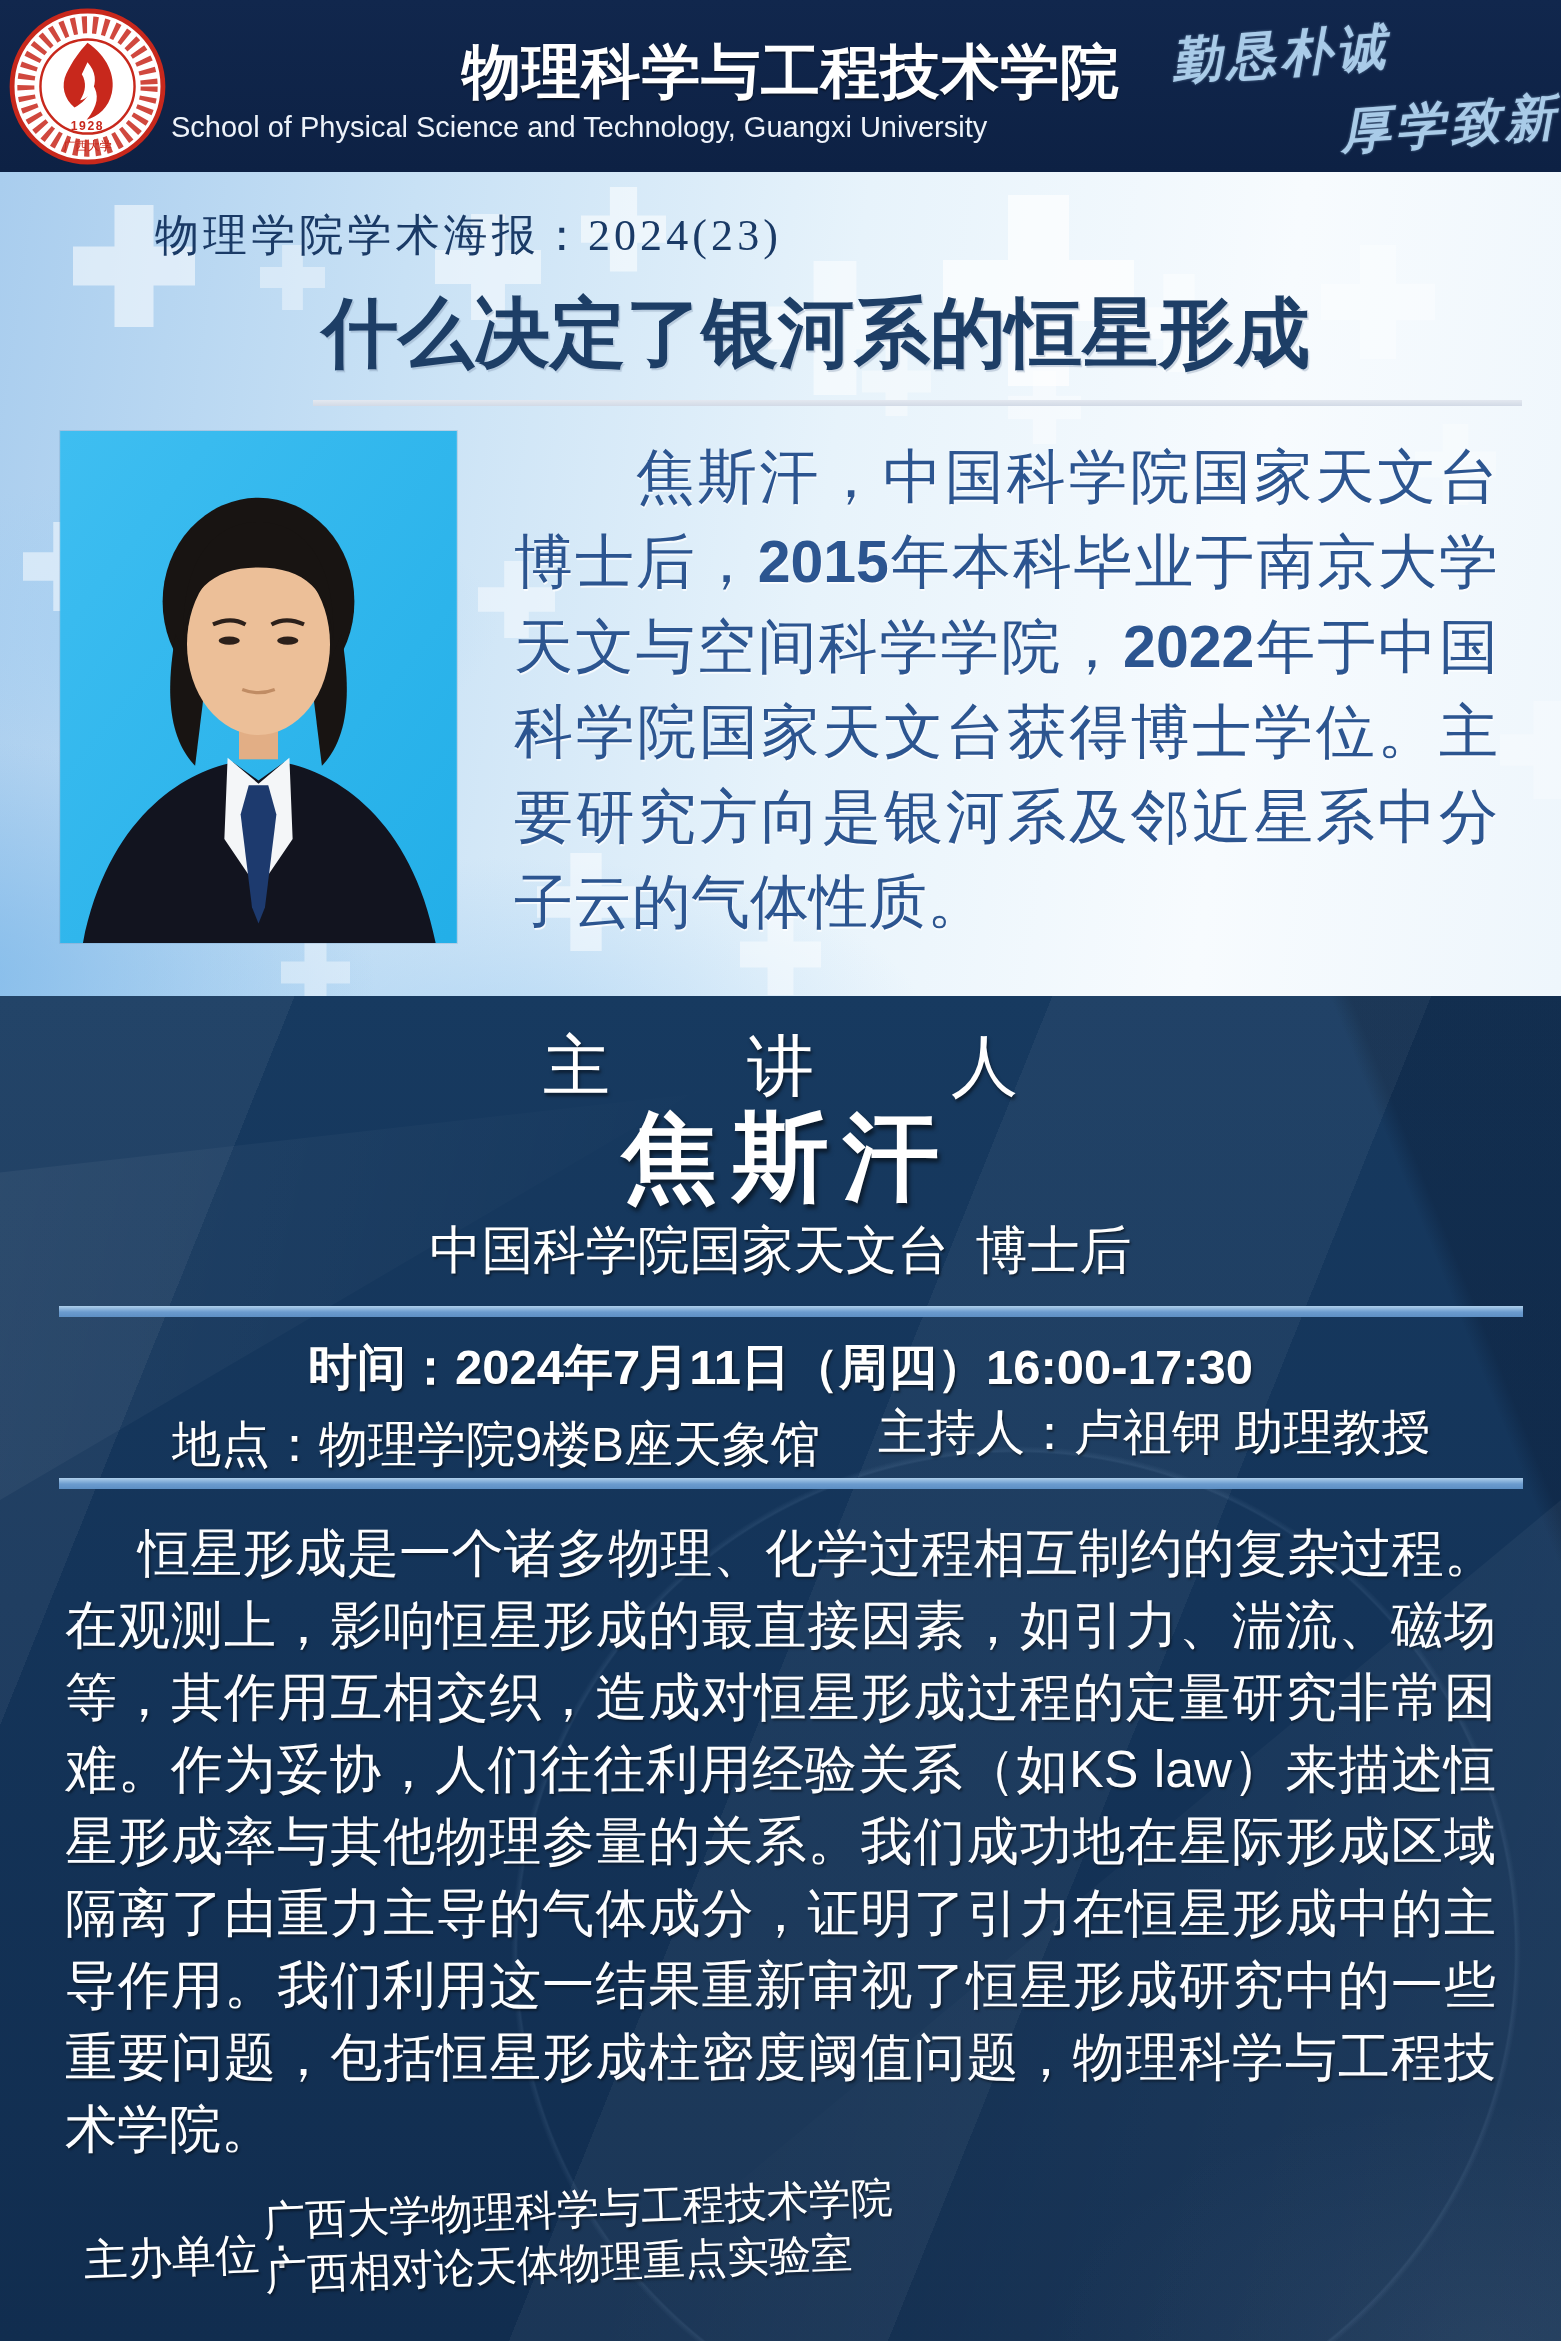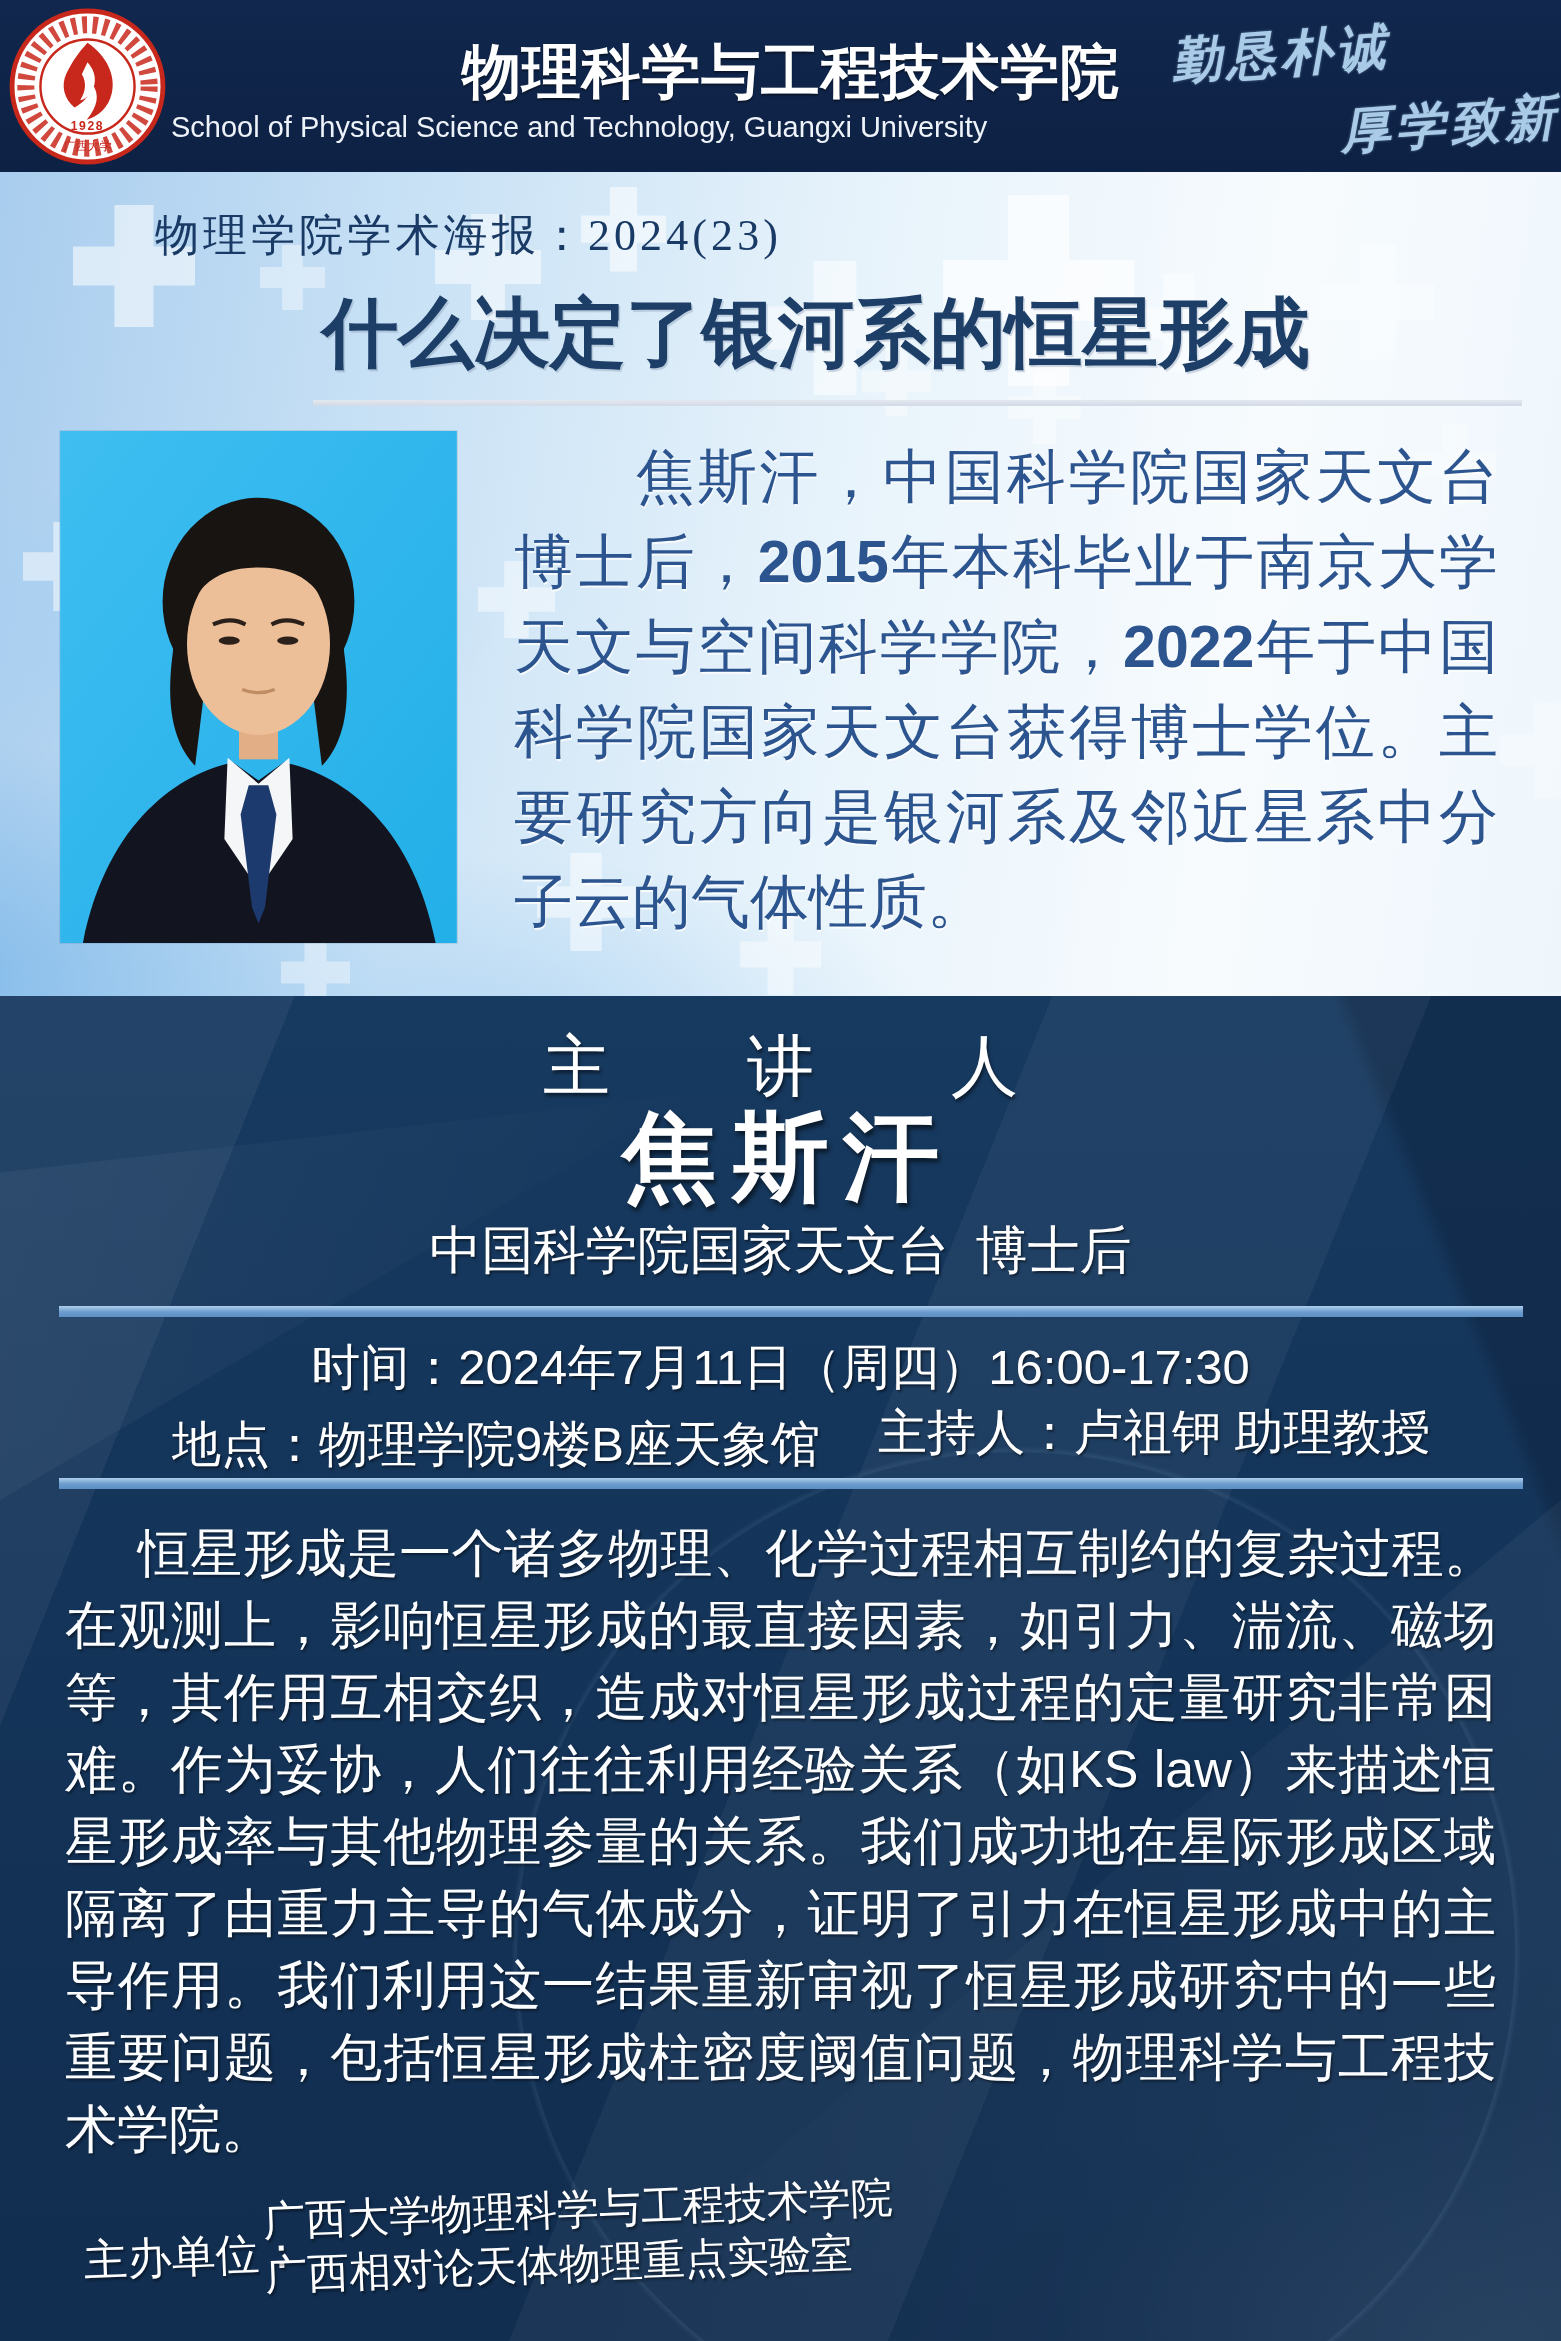--- a/index.html
+++ b/index.html
@@ -73,21 +73,21 @@
   .affiliation{left:0;top:220px;width:1561px;text-align:center;
     font-family:"Liberation Serif",serif;font-size:52px;color:#ffffff;
     white-space:pre;text-shadow:1.6px 2.4px 2.4px rgba(0,0,0,.5);}
 
   .rule-blue{left:59px;width:1464px;height:10.6px;
     background:linear-gradient(180deg,#aecfeb 0%,#6b9bce 55%,#5d8fc4 100%);}
   .rule-1{top:310px;}
   .rule-2{top:482px;}
 
   .time-row{left:0;top:339px;width:1561px;text-align:center;font-size:49px;
-    color:#ffffff;text-shadow:1.6px 2.4px 2.4px rgba(0,0,0,.5);}
+    color:#ffffff;text-shadow:1.6px 2.4px 2.4px rgba(0,0,0,.5);font-weight:bold;}
   .loc-row{left:0;top:404px;width:1561px;height:57px;color:#ffffff;font-size:49px;
     text-shadow:1.6px 2.4px 2.4px rgba(0,0,0,.5);}
   .loc-item{position:absolute;left:172px;top:12px;}
   .host-item{position:absolute;left:878px;top:0;}
 
   .abstract{left:65px;top:521px;width:1431px;font-size:52px;line-height:72px;
     color:#fcfdff;text-align:justify;text-indent:73px;
     text-shadow:1.6px 2.4px 2.4px rgba(0,0,0,.45);}
 
   .organizer{left:73px;top:1199px;width:935px;height:130px;

